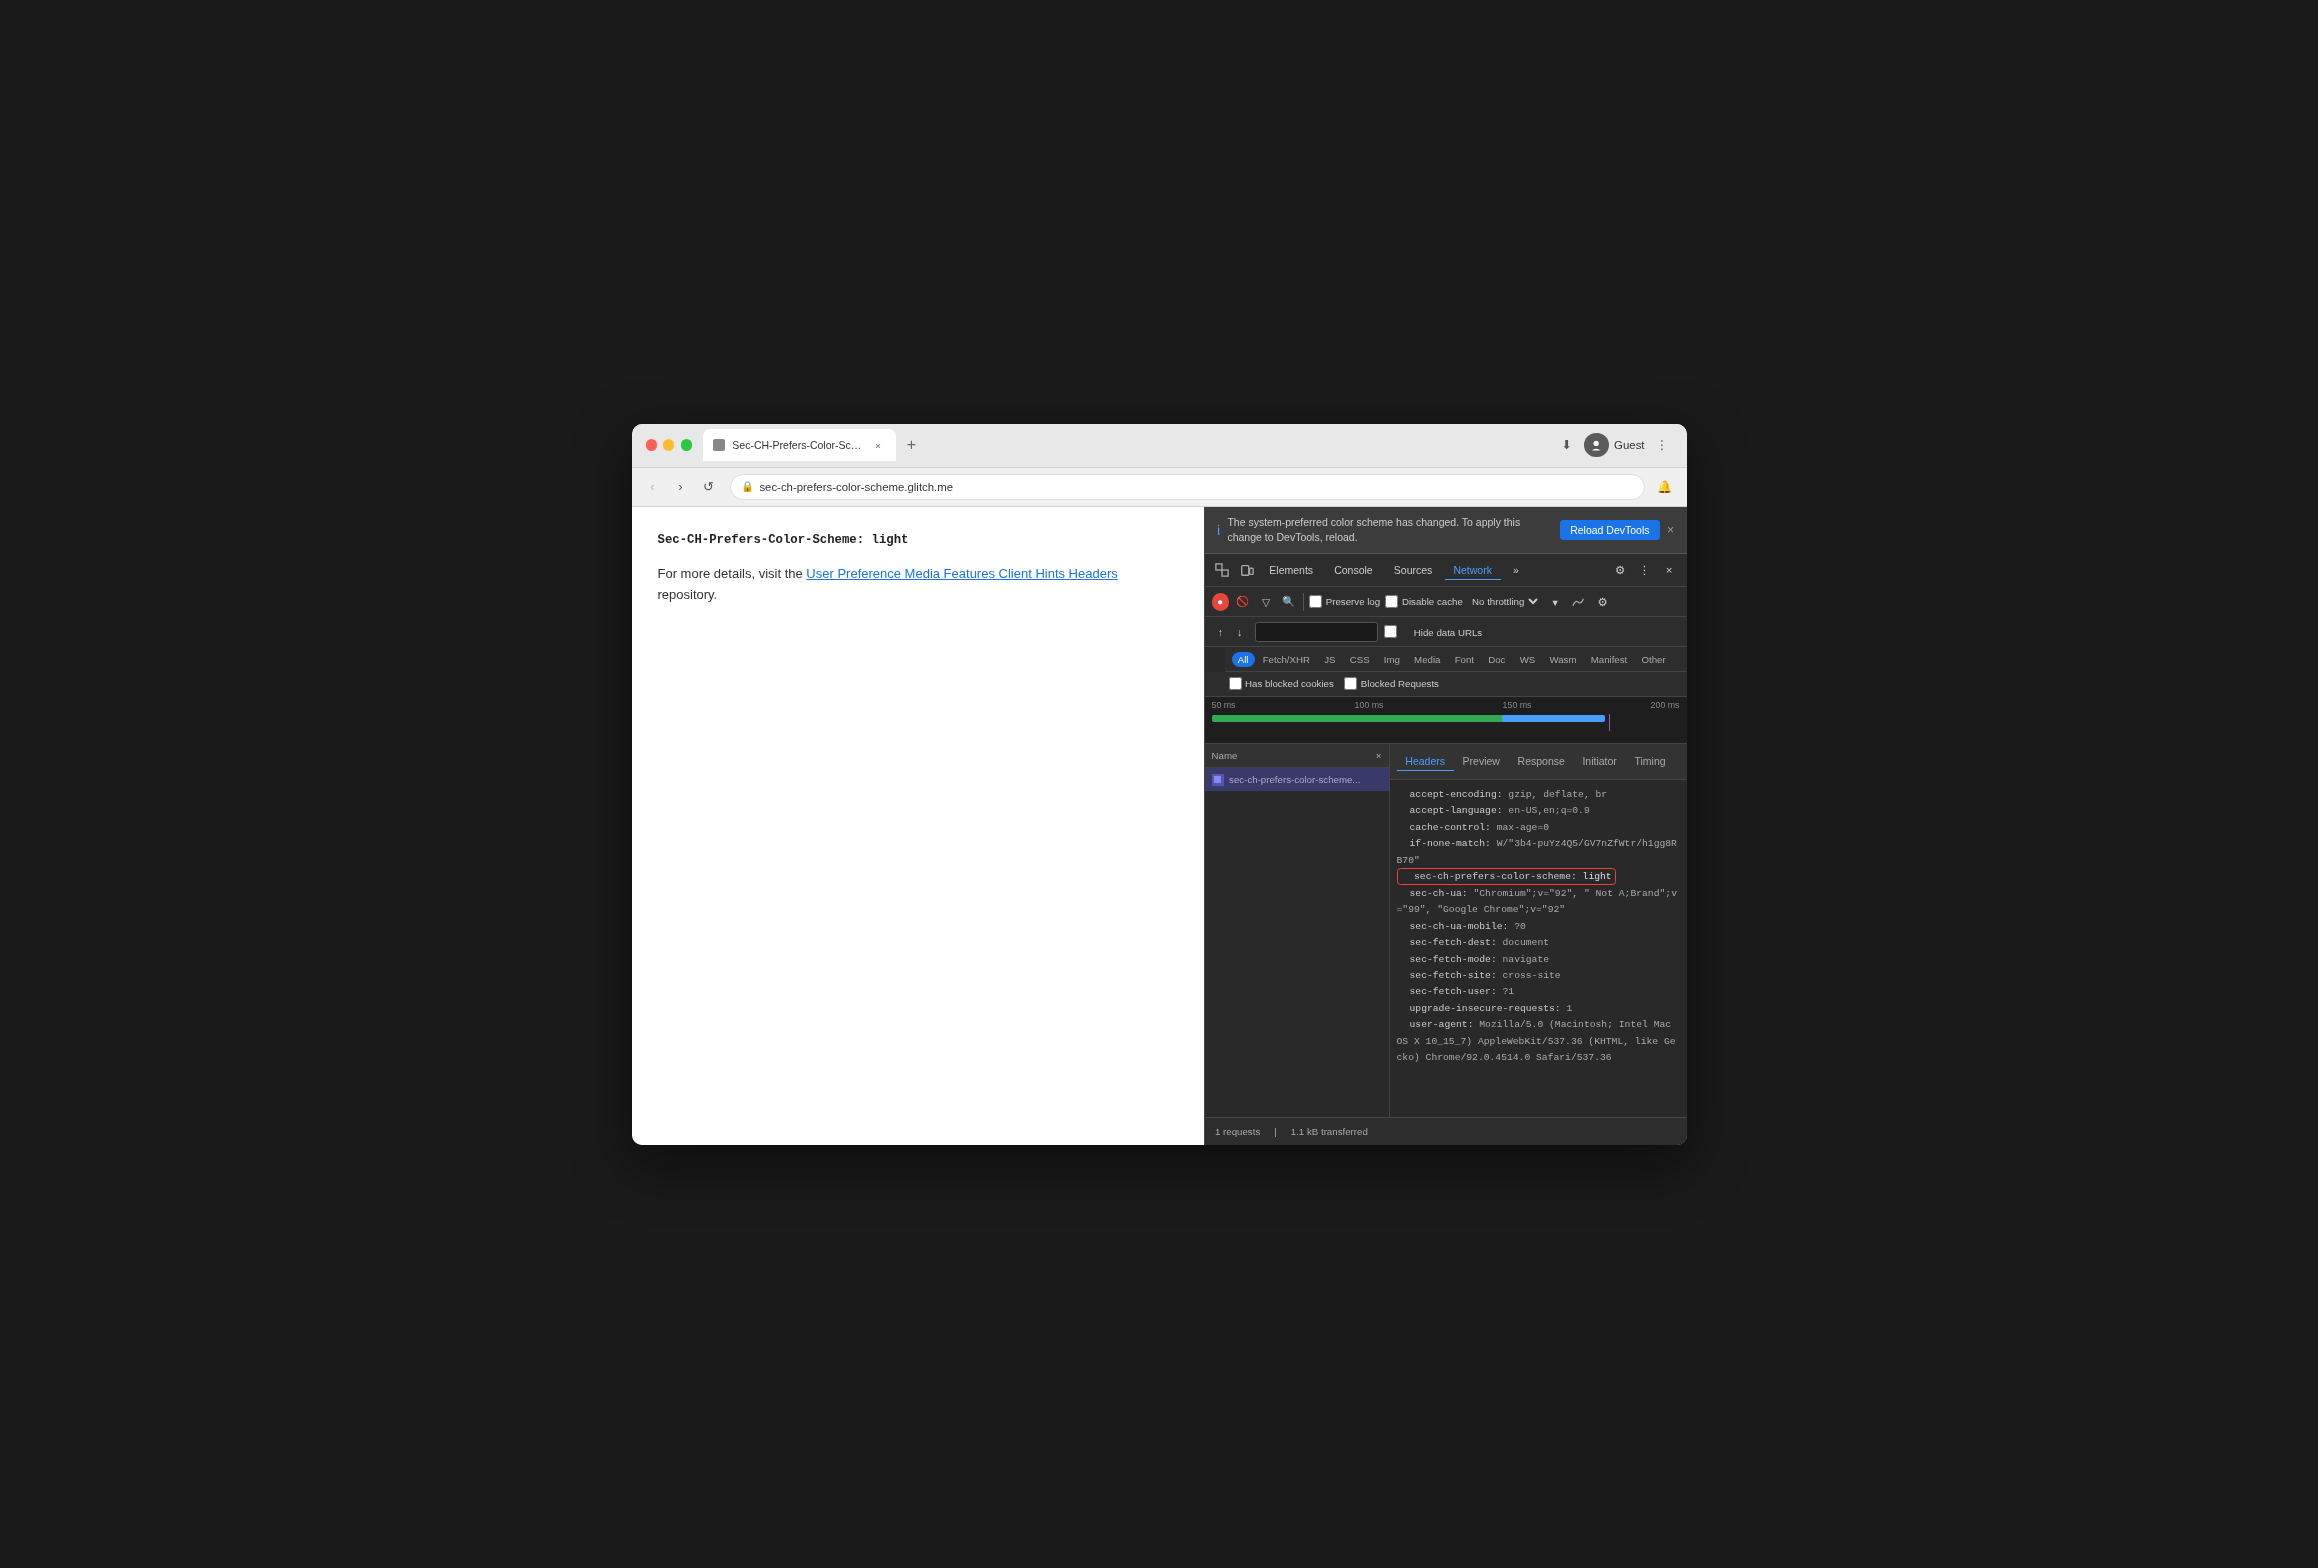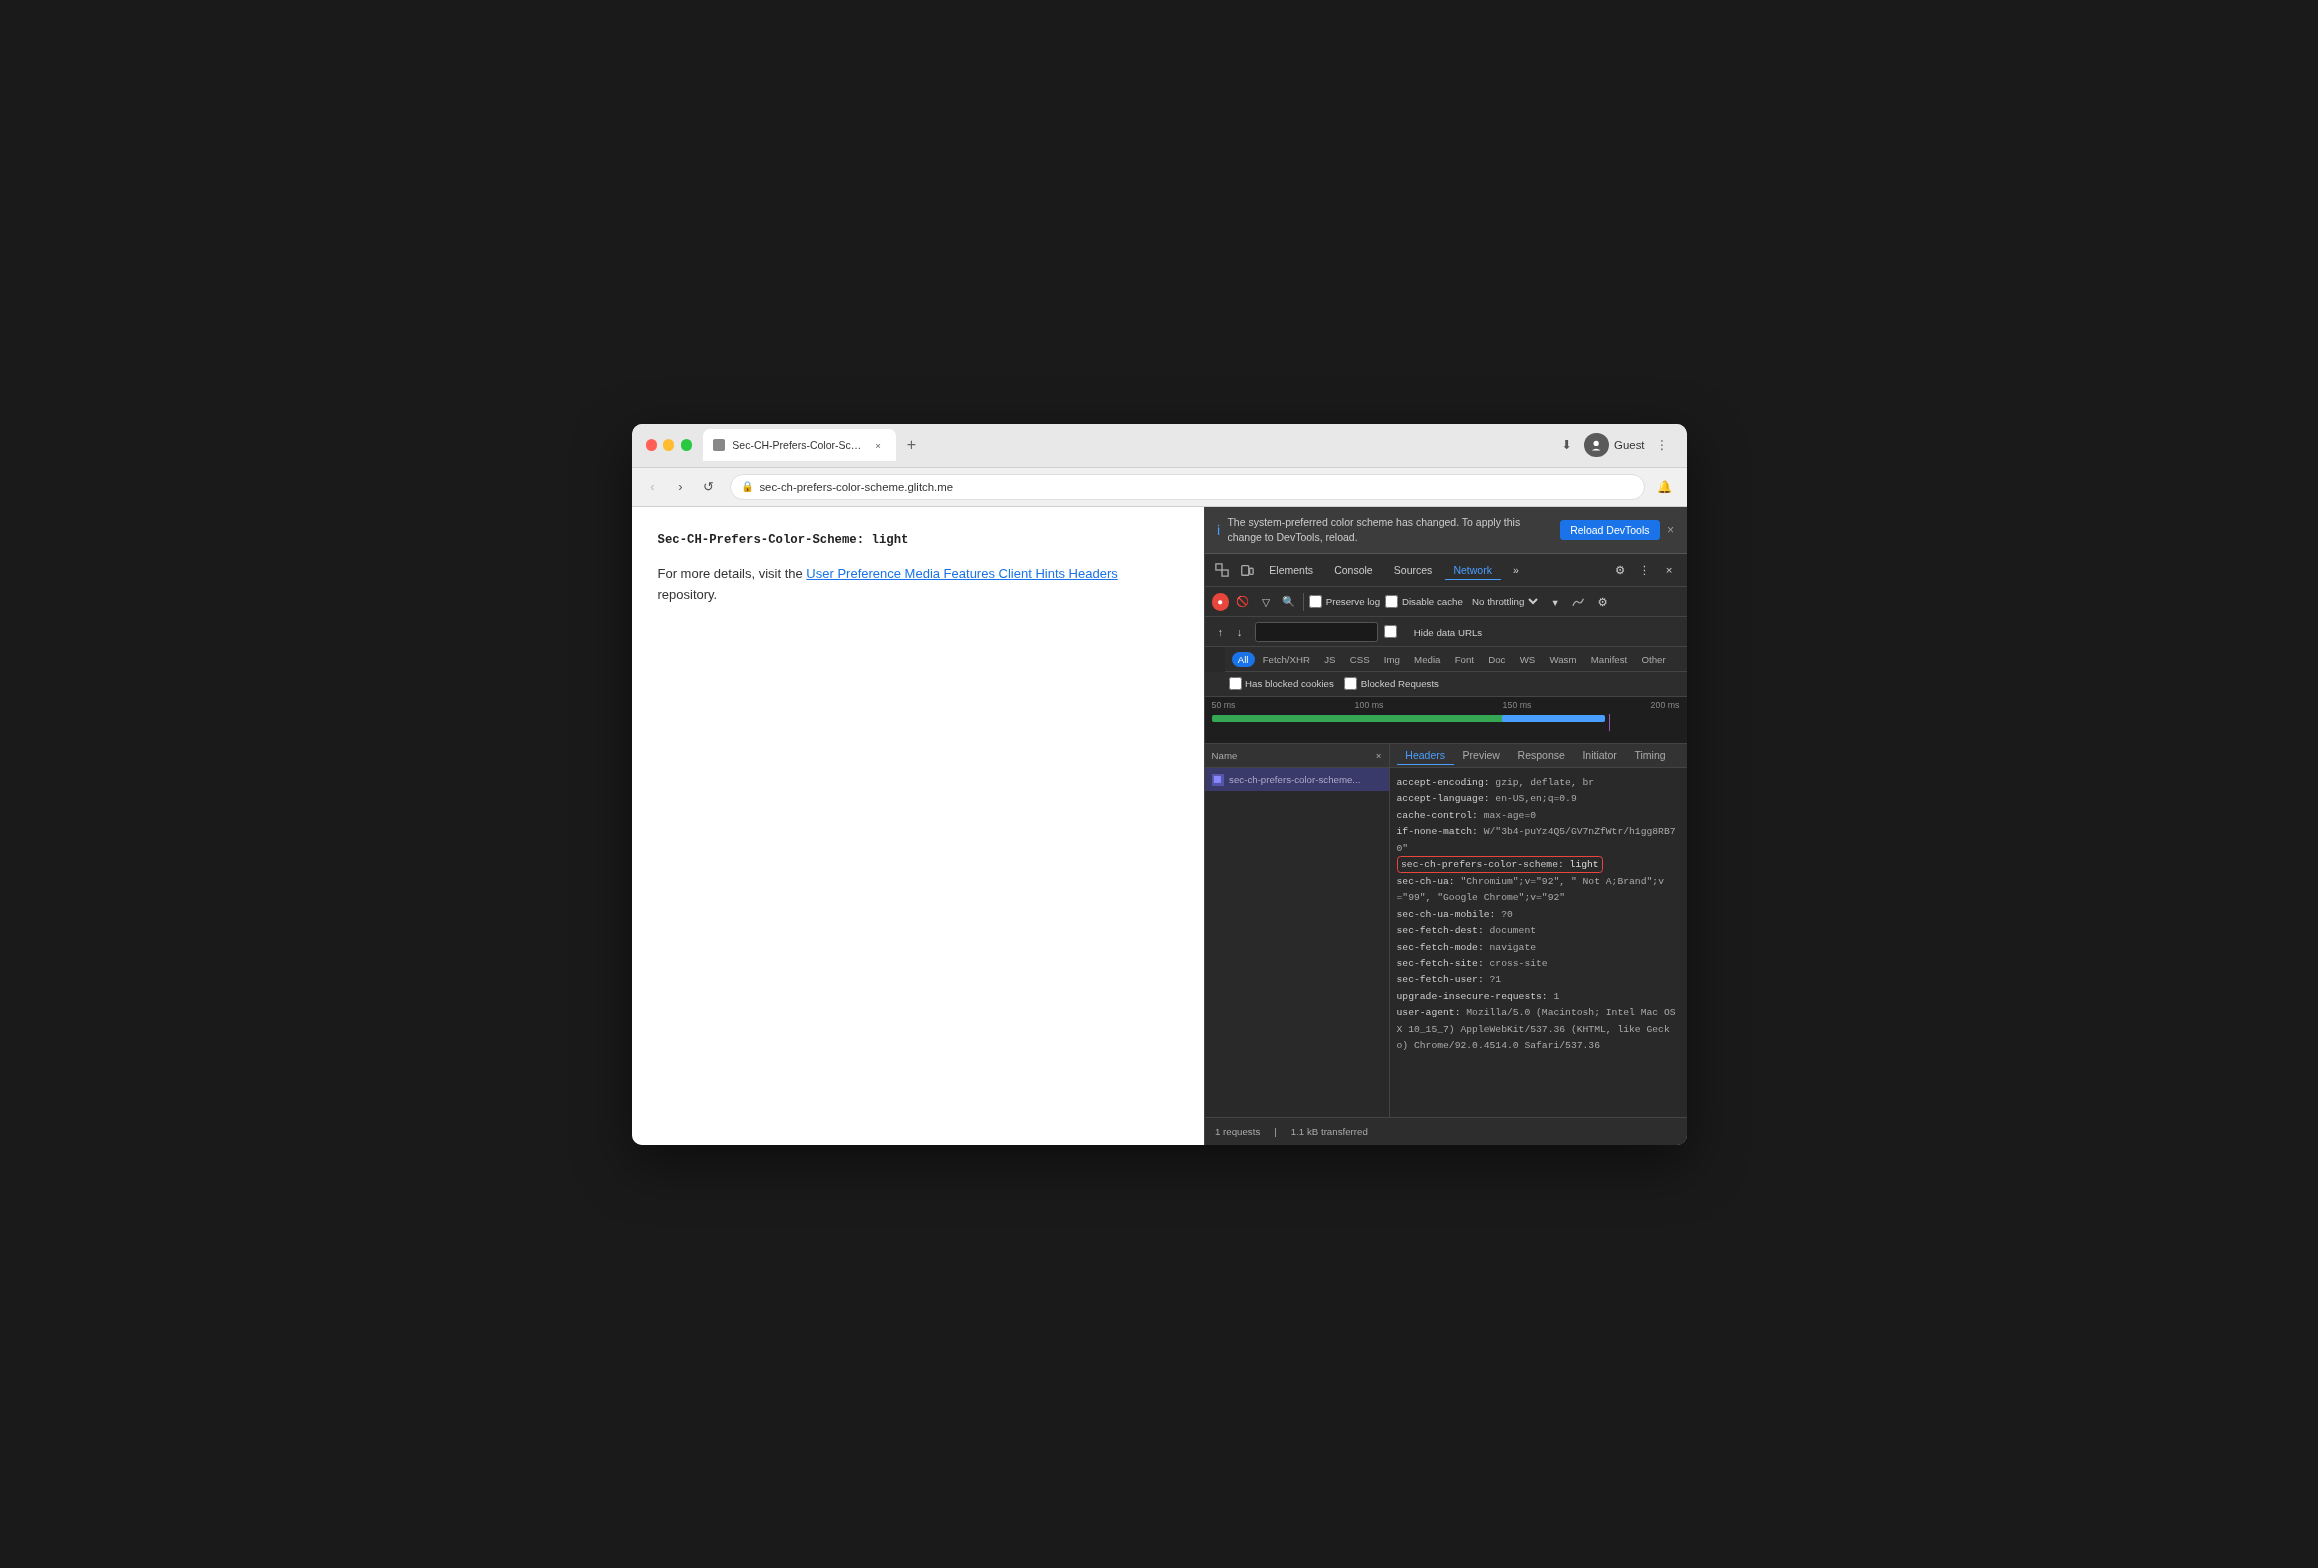--- a/index.html
+++ b/index.html
@@ -626,21 +626,21 @@
       flex-direction: column;
     }
 
     .headers-tabs {
       display: flex;
       align-items: center;
       background: #333;
       border-bottom: 0.9px solid #444;
       flex-shrink: 0;
       padding: 0 7px;
-      height: 24px;
+      height: 36px;
     }
 
     .header-tab {
       padding: 3.5px 8.8px;
       font-size: 10.5px;
       color: #aaa;
       cursor: pointer;
       border-bottom: 1.8px solid transparent;
     }
 
@@ -657,20 +657,21 @@
     .header-entry {
       font-size: 9.7px;
       color: #aaa;
       line-height: 1.7;
       font-family: 'Courier New', monospace;
       word-break: break-all;
     }
 
     .header-entry span.key {
       color: #ccc;
+      margin-left: 13px;
     }
 
     .highlighted-header {
       background: transparent;
       border: 1.8px solid #e8453c;
       border-radius: 3.5px;
       padding: 1.8px 3.5px;
       display: inline;
       color: #ddd;
     }

